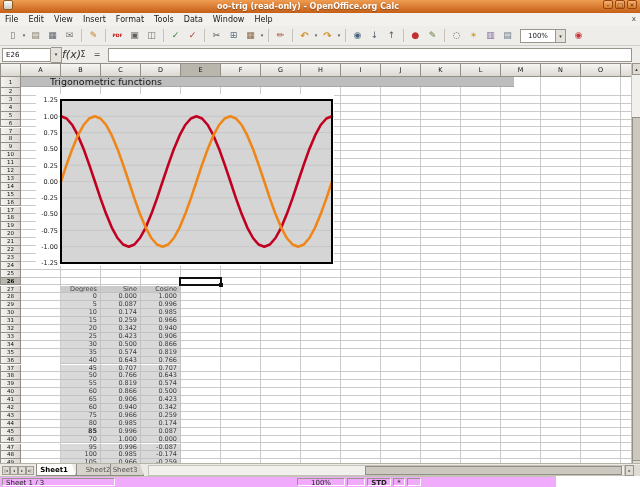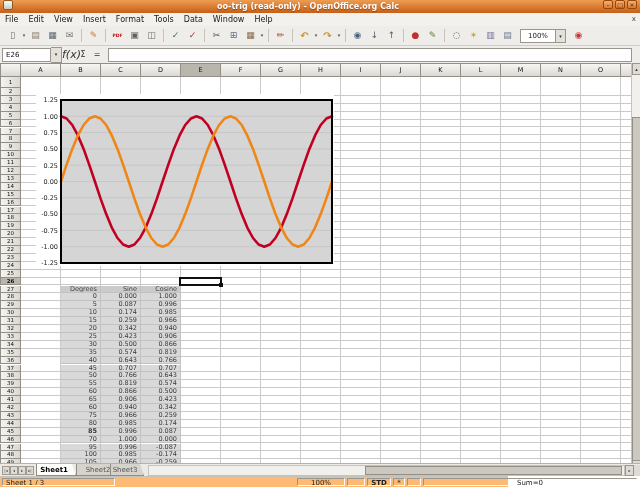--- a/index.html
+++ b/index.html
@@ -93,21 +93,21 @@
     clip-path:polygon(0 0,calc(100% - 4px) 0,100% 100%,0 100%);padding-right:4px;}
   .sheettab.active{background:#fdfdfb;color:#000;font-weight:bold;z-index:2;}
   .htrack{position:absolute;left:148px;top:1px;width:477px;height:11px;background:#f2f0ec;
     border:1px solid #c5c2ba;box-sizing:border-box;}
   .hthumb{position:absolute;left:216px;top:0;width:257px;height:9px;background:#ccc8c0;
     border:1px solid #948f86;box-sizing:border-box;}
   .hbtn{position:absolute;left:625px;top:1px;width:9px;height:11px;background:#dedbd4;
     border:1px solid #9a968e;box-sizing:border-box;font-size:4px;line-height:9px;text-align:center;color:#333;}
   .scorner{position:absolute;left:634px;top:1px;width:6px;height:11px;background:#dedbd4;}
   
-  .statusbar{position:absolute;left:0;top:476px;width:508px;height:11px;background:#fdba74;
+  .statusbar{position:absolute;left:0;top:476px;width:556px;height:11px;background:#f0abfc;
     border-top:1px solid #c5c2ba;box-sizing:border-box;font-size:7px;color:#222;}
   .sseg{position:absolute;top:1px;height:8px;line-height:8px;padding:0 3px;box-sizing:border-box;
     border:1px solid;border-color:#9a968e #fff #fff #9a968e;white-space:nowrap;overflow:hidden;}
 </style>
 </head>
 <body>
 
 <div id="app" data-name="calc-window">
 
   <div class="titlebar" data-name="title-bar">
@@ -254,20 +254,21 @@
       <div class="rowh" data-name="row-header-45" style="top: 350.7px; height: 7.9px; line-height: 7.9px;">45</div>
       <div class="rowh" data-name="row-header-46" style="top: 358.6px; height: 7.9px; line-height: 7.9px;">46</div>
       <div class="rowh" data-name="row-header-47" style="top: 366.5px; height: 7.9px; line-height: 7.9px;">47</div>
       <div class="rowh" data-name="row-header-48" style="top: 374.4px; height: 7.9px; line-height: 7.9px;">48</div>
       <div class="rowh" data-name="row-header-49" style="top: 382.3px; height: 7.9px; line-height: 7.9px;">49</div>
     </div>
 
   <div class="grid" data-name="spreadsheet-grid" id="grid">
     <div class="gridlines-v" data-name="grid-lines-vertical"></div>
     <div class="gridlines-h" data-name="grid-lines-horizontal"></div>
+    <div class="titleband" data-name="title-cell">Trigonometric functions</div>
     <div class="chartobj" data-name="chart-object">
       <svg id="chartsvg" width="298" height="172" viewBox="0 0 298 172" data-name="trig-chart">
           <rect x="25" y="6" width="271" height="163" fill="#d5d5d5"></rect>
           <text x="22" y="8.3" text-anchor="end" font-size="6.5" fill="#222" data-name="y-axis-tick-label">1.25</text>
           <line x1="25" x2="296" y1="22.3" y2="22.3" stroke="#c3c3c3" stroke-width="0.8"></line>
           <text x="22" y="24.6" text-anchor="end" font-size="6.5" fill="#222" data-name="y-axis-tick-label">1.00</text>
           <line x1="25" x2="296" y1="38.6" y2="38.6" stroke="#c3c3c3" stroke-width="0.8"></line>
           <text x="22" y="40.9" text-anchor="end" font-size="6.5" fill="#222" data-name="y-axis-tick-label">0.75</text>
           <line x1="25" x2="296" y1="54.9" y2="54.9" stroke="#c3c3c3" stroke-width="0.8"></line>
           <text x="22" y="57.199999999999996" text-anchor="end" font-size="6.5" fill="#222" data-name="y-axis-tick-label">0.50</text>
@@ -386,16 +387,15 @@
       <div class="sheettab" data-name="sheet-tab-sheet3" style="left: 110px; width: 34px;">Sheet3</div>
     </div>
 
   <div class="statusbar" data-name="status-bar">
     <div class="sseg" style="left:2px;width:113px;" data-name="status-sheet-info">Sheet 1 / 3</div>
     <div class="sseg" style="left:297px;width:48px;text-align:center;" data-name="status-zoom">100%</div>
     <div class="sseg" style="left:347px;width:18px;" data-name="status-insert-mode"></div>
     <div class="sseg" style="left:367px;width:24px;text-align:center;font-weight:bold;" data-name="status-selection-mode">STD</div>
     <div class="sseg" style="left:393px;width:12px;text-align:center;" data-name="status-modified-flag">*</div>
     <div class="sseg" style="left:407px;width:14px;" data-name="status-empty-segment"></div>
-    <div class="sseg" style="left:423px;width:214px;text-align:center;" data-name="status-sum">Sum=0</div>
   </div>
 
 </div>
 
 </body></html>

